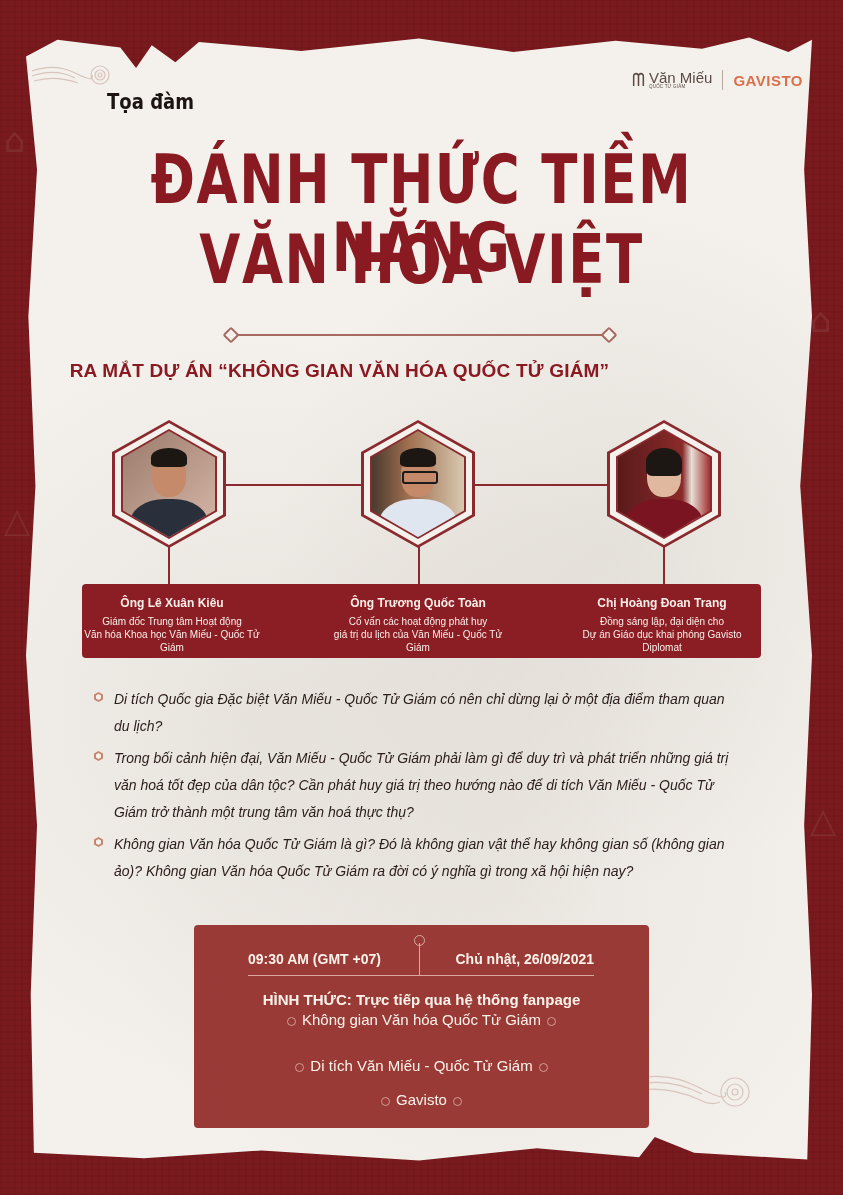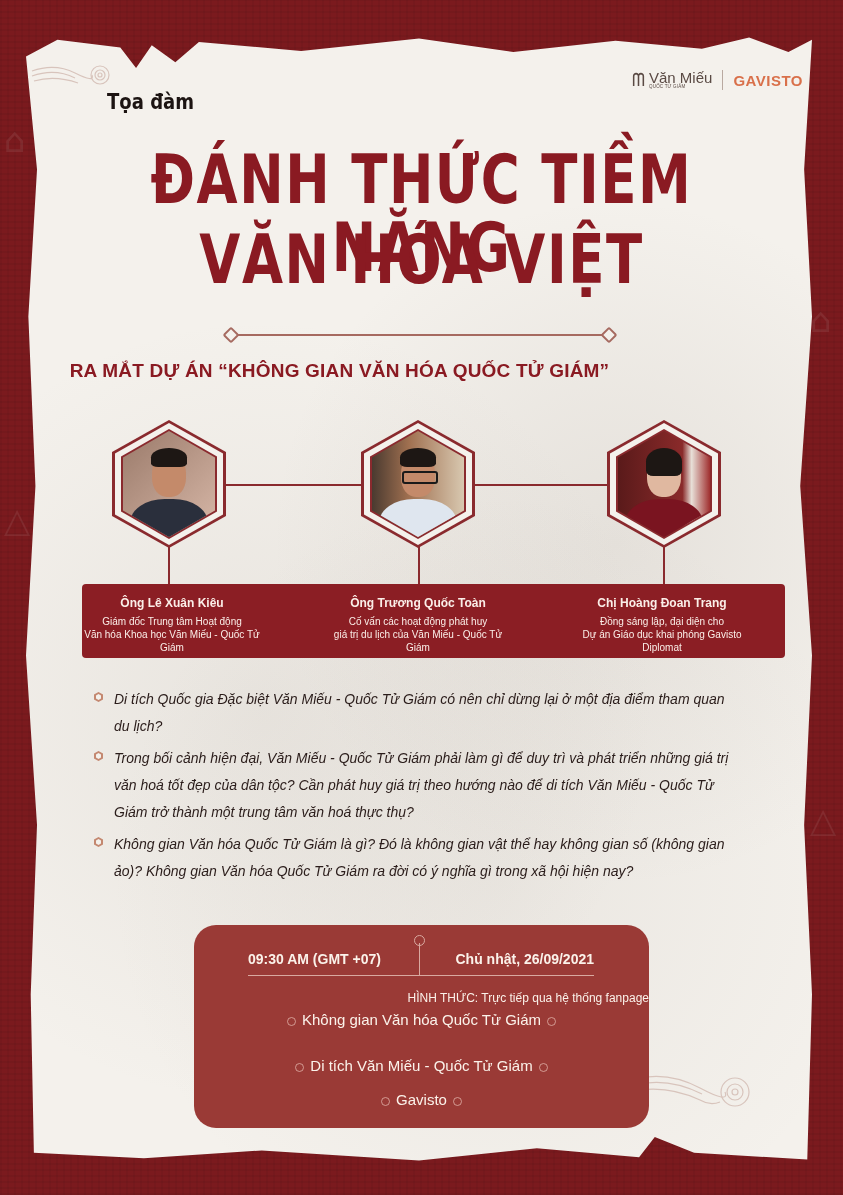--- a/index.html
+++ b/index.html
@@ -30,34 +30,34 @@
   .connector-v { position: absolute; width: 2px; background: #8a2a2e; }
   .hex-wrap { position: absolute; width: 114px; height: 128px; }
   .hex-outer { position: absolute; inset: 0; background: #8a2a2e; clip-path: polygon(50% 0, 100% 25%, 100% 75%, 50% 100%, 0 75%, 0 25%); }
   .hex-mid { position: absolute; inset: 3px; background: #f4f1ec; clip-path: polygon(50% 0, 100% 25%, 100% 75%, 50% 100%, 0 75%, 0 25%); }
   .hex-inner { position: absolute; inset: 9px; background: #8a2a2e; clip-path: polygon(50% 0, 100% 25%, 100% 75%, 50% 100%, 0 75%, 0 25%); }
   .hex-photo { position: absolute; inset: 11px; clip-path: polygon(50% 0, 100% 25%, 100% 75%, 50% 100%, 0 75%, 0 25%); overflow: hidden; }
   .hex-photo .head { position: absolute; left: 32%; top: 22%; width: 36%; height: 40%; border-radius: 45%; background: #c48a6a; }
   .hex-photo .hair { position: absolute; left: 30%; top: 16%; width: 40%; height: 18%; border-radius: 50% 50% 20% 20%; background: #1d1714; }
   .hex-photo .body { position: absolute; left: 8%; top: 64%; width: 84%; height: 50%; border-radius: 45% 45% 0 0; }
   .glasses { position: absolute; left: 33%; top: 38%; width: 34%; height: 8%; border: 2px solid #1a1a1a; border-radius: 3px; }
-  .speaker-bar { position: absolute; left: 82px; top: 584px; width: 679px; height: 74px; background: #8b1e24; border-radius: 4px; padding-left: 24px; }
+  .speaker-bar { position: absolute; left: 82px; top: 584px; width: 679px; height: 74px; background: #8b1e24; border-radius: 4px; }
   .speaker { position: absolute; top: 12px; text-align: center; color: #fbeee8; }
   .sp-name { font-size: 12px; font-weight: bold; margin-bottom: 5px; }
   .sp-role { font-size: 10px; line-height: 13px; }
   .questions { position: absolute; left: 94px; top: 686px; width: 650px; }
   .q { position: relative; padding-left: 20px; color: #2a1c1a; font-style: italic; font-size: 14px; line-height: 27px; margin-bottom: 5px; }
   .q .bullet { position: absolute; left: 0; top: 6px; width: 9px; height: 10px; background: #c48870; clip-path: polygon(50% 0, 100% 25%, 100% 75%, 50% 100%, 0 75%, 0 25%); }
   .q .bullet::after { content: ""; position: absolute; inset: 2px; background: #f4f1ec; clip-path: polygon(50% 0, 100% 25%, 100% 75%, 50% 100%, 0 75%, 0 25%); }
-  .event-box { position: absolute; left: 194px; top: 925px; width: 455px; height: 203px; background: #9a3a36; border-radius: 22px; color: #fbf2ea; }
+  .event-box { position: absolute; left: 194px; top: 925px; width: 455px; height: 203px; background: #9a3a36; border-radius: 4px; color: #fbf2ea; }
   .time-row { position: absolute; left: 54px; top: 26px; width: 346px; display: flex; justify-content: space-between; font-weight: bold; font-size: 14px; }
   .time-line { position: absolute; left: 54px; top: 50px; width: 346px; height: 1px; background: #d9a9a0; }
   .time-pin { position: absolute; left: 225px; top: 18px; width: 1px; height: 32px; background: #d9a9a0; }
   .time-pin::before { content: ""; position: absolute; left: -5px; top: -8px; width: 9px; height: 9px; border: 1px solid #d9a9a0; border-radius: 50%; }
-  .format { position: absolute; top: 66px; width: 100%; text-align: right; font-size: 12px; font-weight: normal; }
+  .format { position: absolute; top: 66px; width: 100%; text-align: center; font-size: 15px; font-weight: bold; }
   .channel { position: absolute; width: 100%; text-align: center; font-size: 15px; }
   .channel .dot { display: inline-block; width: 7px; height: 7px; border: 1px solid #e0b0a8; border-radius: 50%; margin: 0 6px; vertical-align: middle; opacity: 0.8; }
 </style>
 </head>
 <body>
 
 <div class="frame">
   <span class="frame-deco" style="left:4px;top:120px;">⌂</span>
   <span class="frame-deco" style="left:4px;top:500px;">△</span>
   <span class="frame-deco" style="left:810px;top:300px;">⌂</span>

